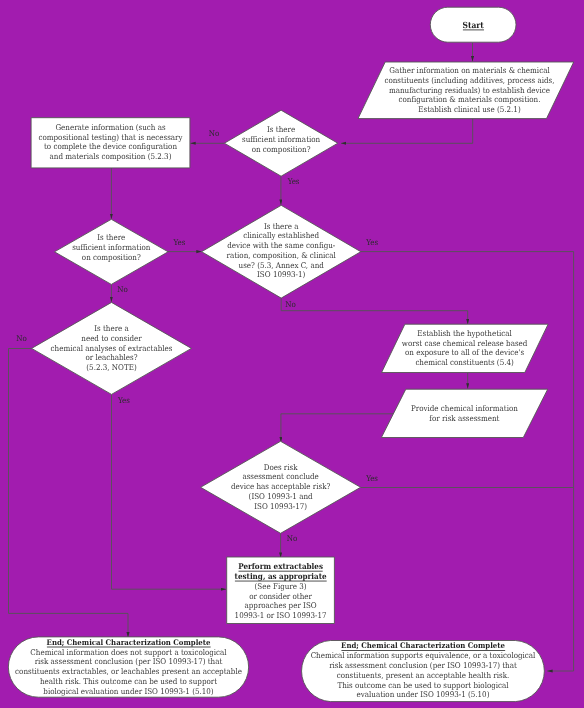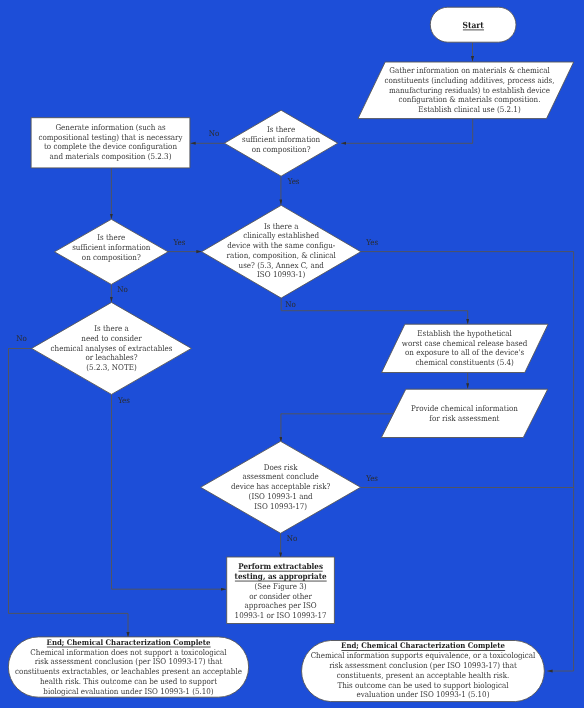--- a/index.html
+++ b/index.html
@@ -1,19 +1,19 @@
 <!DOCTYPE html>
 <html><head>
 <meta charset="utf-8">
 <title>Chemical Characterization Flowchart</title>
 <style>
   html,body{margin:0;padding:0;background:#ffffff;}
   body{width:584px;height:708px;overflow:hidden;
         font-family:"DejaVu Serif Condensed","DejaVu Serif",serif;}
-  #sheet{position:relative;width:584px;height:708px;background:#1d4ed8;}
+  #sheet{position:relative;width:584px;height:708px;background:#a21caf;}
   text{-webkit-font-smoothing:antialiased;text-rendering:geometricPrecision;}
   svg{display:block;}
   .shape{fill:#ffffff;stroke:#555555;stroke-width:0.9;}
   .conn{fill:none;stroke:#555555;stroke-width:0.9;}
   .nt{font-family:"DejaVu Serif Condensed","DejaVu Serif",serif;font-size:7.95px;fill:#3a3a3a;
        text-anchor:middle;}
   .nt.bold{font-weight:bold;fill:#1f1f1f;}
   .ul{stroke:#303030;stroke-width:0.85;}
   .el{font-family:"DejaVu Serif Condensed","DejaVu Serif",serif;font-size:7.95px;fill:#2b2b2b;
        text-anchor:middle;}

